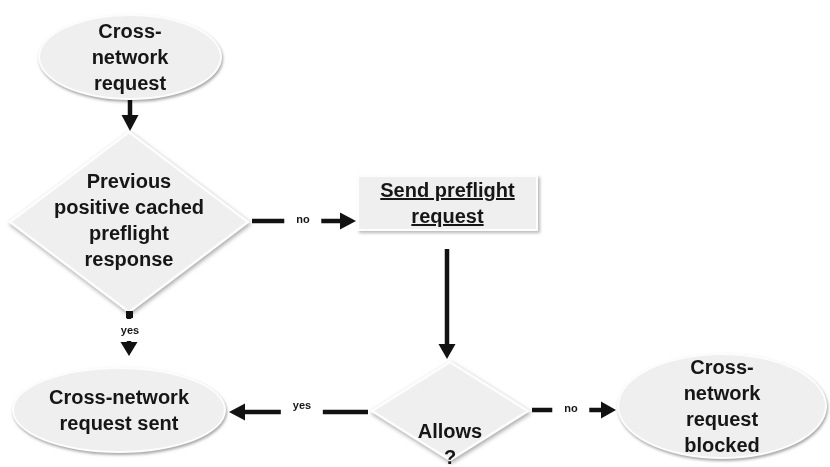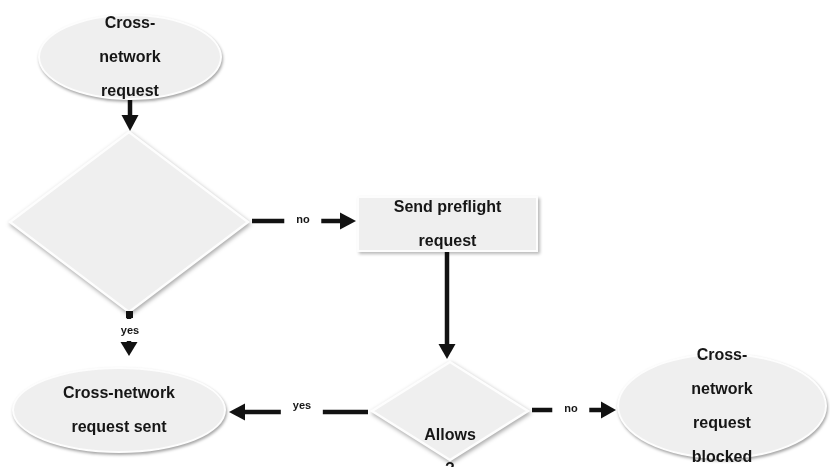--- a/index.html
+++ b/index.html
@@ -48,22 +48,22 @@
     border: 2px solid var(--shape-border);
   }
   .ellipse {
     border-radius: 50%;
     box-shadow: 1px 2px 3px rgba(0,0,0,0.35);
   }
   .rect {
     box-shadow: 2px 2px 3px rgba(0,0,0,0.28);
   }
   .node-text {
-    font-size: 16px;
-    line-height: 34px;
+    font-size: 20px;
+    line-height: 26px;
     font-weight: 700;
     white-space: pre-line;
     color: var(--text);
   }
   .diamond-text {
     position: absolute;
     text-align: center;
   }
   .edge-label {
     position: absolute;
@@ -119,22 +119,26 @@
       <polygon class="head" points="601,401.5 601,418.5 616,410"></polygon>
     </g>
   </svg>
 
   <div class="node ellipse" style="left:38px; top:14px; width:184px; height:86px;">
     <div class="node-text">Cross-
 network
 request</div>
   </div>
 
+  <div class="node-text diamond-text" style="left:9px; top:168px; width:240px;">Previous
+positive cached
+preflight
+response</div>
 
-  <div class="node rect" style="left:357px; top:196px; width:181px; height:56px;">
+  <div class="node rect" style="left:357px; top:175px; width:181px; height:56px;text-decoration:underline;">
     <div class="node-text">Send preflight
 request</div>
   </div>
 
   <div class="node-text diamond-text" style="left:390px; top:385px; width:120px;margin-top:33px;">Allows
 ?</div>
 
   <div class="node ellipse" style="left:12px; top:367px; width:214px; height:86px;">
     <div class="node-text">Cross-network
 request sent</div>

